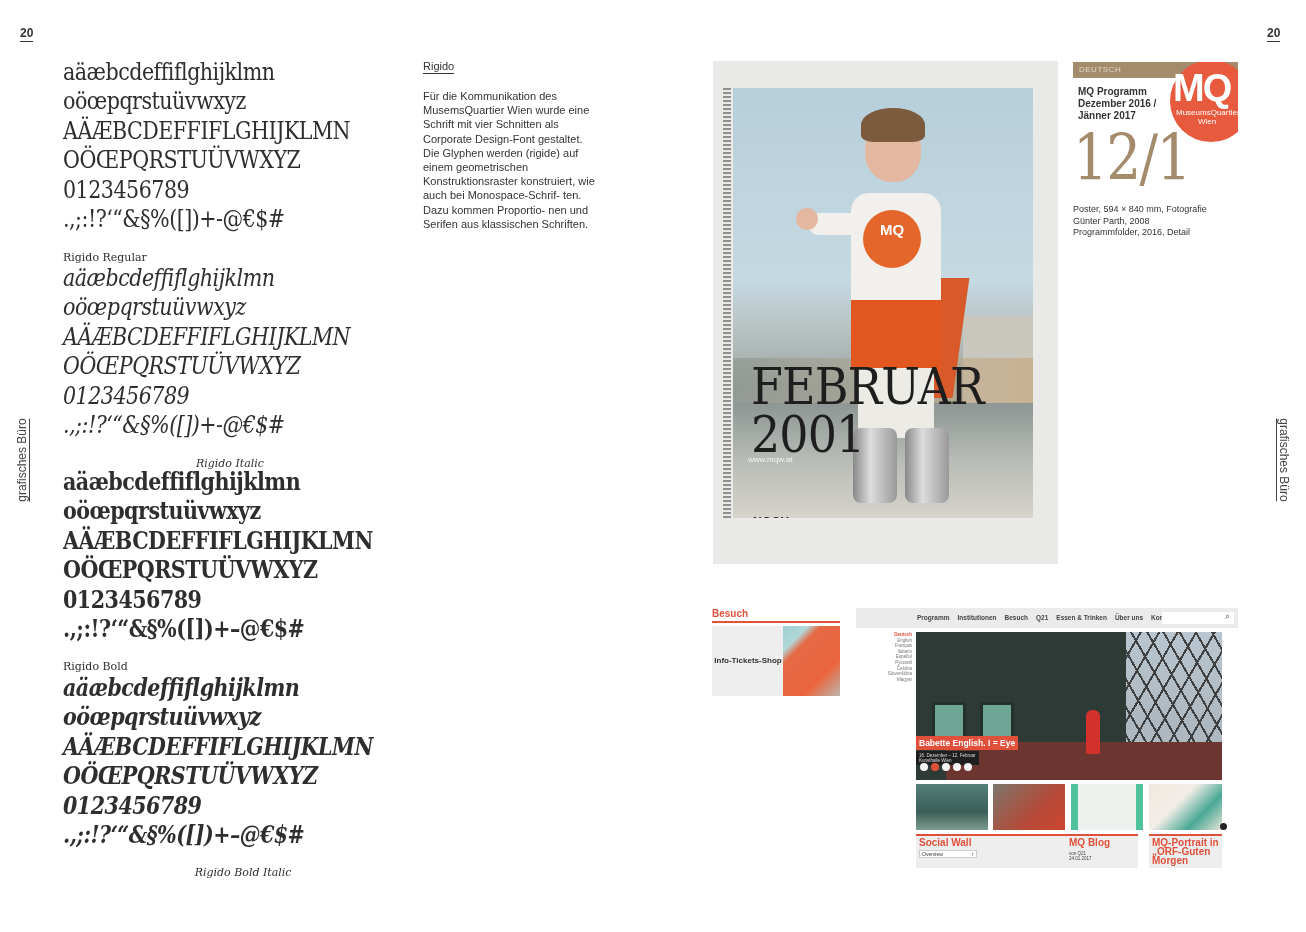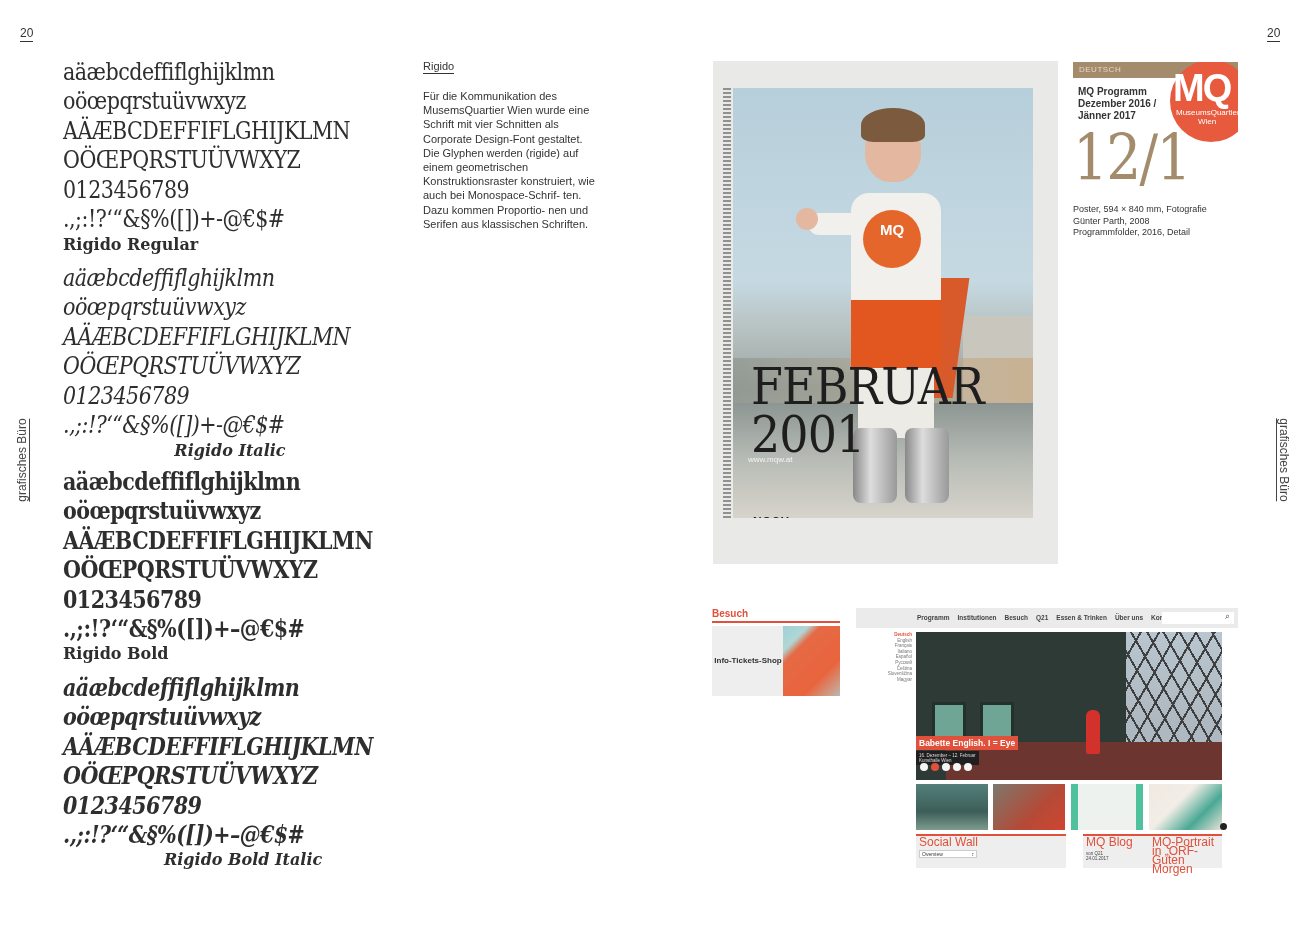--- a/index.html
+++ b/index.html
@@ -1,34 +1,34 @@
 <!DOCTYPE html>
 <html><head>
 <meta charset="utf-8">
 <style>
   * { box-sizing: border-box; margin: 0; padding: 0; }
   html, body { width: 1306px; height: 932px; background: #ffffff; overflow: hidden; }
   body { position: relative; font-family: "Liberation Sans", sans-serif; color: #2b2b2b; }
 
-  .folio { position: absolute; top: 27px; font-size: 12px; color: #333; border-bottom: 1px solid #333; line-height: 13px; padding-bottom: 1px; }
+  .folio { position: absolute; top: 27px; font-size: 12px; color: #333; border-bottom: 1px solid #333; line-height: 13px; padding-bottom: 1px; font-weight: bold; }
   .folio.left { left: 20px; }
   .folio.right { left: 1267px; }
 
   .side-label { position: absolute; font-size: 12px; color: #444; white-space: nowrap; border-bottom: 1px solid #444; line-height: 13px; }
   .side-label.left { left: 16px; top: 460px; transform-origin: 0 0; transform: rotate(-90deg) translate(-50%, 0); }
   .side-label.right { left: 1290px; top: 460px; transform-origin: 0 0; transform: rotate(90deg) translate(-50%, 0); }
 
   
   .specimen { position: absolute; left: 63px; }
   .spec-line { font-family: "DejaVu Serif", serif; font-size: 24px; line-height: 29.4px; color: #2e2e2e; white-space: nowrap; letter-spacing: -0.6px; transform: scaleX(0.86); transform-origin: 0 0; }
   .spec-regular .spec-line { font-weight: normal; }
   .spec-italic .spec-line { font-style: italic; }
   .spec-bold .spec-line { font-weight: bold; }
   .spec-bolditalic .spec-line { font-weight: bold; font-style: italic; }
-  .spec-name { font-family: "DejaVu Serif", serif; font-size: 16px; font-weight: bold; color: #2e2e2e; margin-top: 1px; }
+  .spec-name { font-family: "DejaVu Serif", serif; font-size: 11px; font-weight: normal; color: #2e2e2e; margin-top: 17px; }
   .spec-italic .spec-name, .spec-bolditalic .spec-name { font-style: italic; text-align: center; }
   .spec-regular { top: 58px; }
   .spec-italic { top: 264px; }
   .spec-bold { top: 467px; }
   .spec-bolditalic { top: 673px; }
 
   
   .desc { position: absolute; left: 423px; top: 59px; width: 175px; font-size: 11px; line-height: 14.2px; color: #333; }
   .desc .title { display: inline-block; border-bottom: 1px solid #333; line-height: 13px; margin-bottom: 15px; }
   .desc .meta { margin-bottom: 14px; }
@@ -111,23 +111,23 @@
   .tile { position: absolute; top: 0; height: 46px; }
   .tile.t1 { left: 0; width: 72px; background: linear-gradient(180deg,#547f7a,#3c5e58 60%,#7d9c8f); }
   .tile.t2 { left: 77px; width: 72px; background: linear-gradient(135deg,#7c786d,#b44a37 60%,#cf4631); }
   .tile.t3 { left: 155px; width: 72px; background: linear-gradient(90deg,#4fc29d 0 10%,#eef2ef 10% 90%,#4fc29d 90%); }
   .tile.t4 { left: 233px; width: 73px; background: linear-gradient(135deg,#efe9e1,#f2ede6 40%,#4aa895 70%,#e9e3d8); }
   .tile-more { position: absolute; left: 364px; top: 215px; width: 7px; height: 7px; border-radius: 50%; background: #222; }
 
   .web-blocks { position: absolute; left: 60px; top: 226px; width: 306px; height: 34px; }
   .block { position: absolute; top: 0; height: 34px; background: #eeeeee; border-top: 2px solid #e0503a; }
   .block.b1 { left: 0; width: 150px; }
-  .block.b2 { left: 167px; width: 72px; }
+  .block.b2 { left: 150px; width: 72px; }
   .block.b3 { left: 233px; width: 73px; }
-  .block .bt { position: absolute; left: 3px; top: 2px; font-size: 12px; font-weight: normal; color: #e0503a; line-height: 9px; }
+  .block .bt { position: absolute; left: 3px; top: 2px; font-size: 10px; font-weight: bold; color: #e0503a; line-height: 9px; }
   .block .select { position: absolute; left: 3px; top: 14px; width: 58px; height: 8px; background: #fff; border: 1px solid #ccc; font-size: 5px; color: #333; padding-left: 2px; line-height: 6px; }
   .block .select .arr { position: absolute; right: 2px; top: 0; }
   .block .bm { position: absolute; left: 3px; top: 15px; font-size: 4.5px; line-height: 5px; color: #444; }
 </style>
 </head>
 <body>
 
 <div class="folio left">20</div>
 <div class="folio right">20</div>
 <div class="side-label left">grafisches Büro</div>

